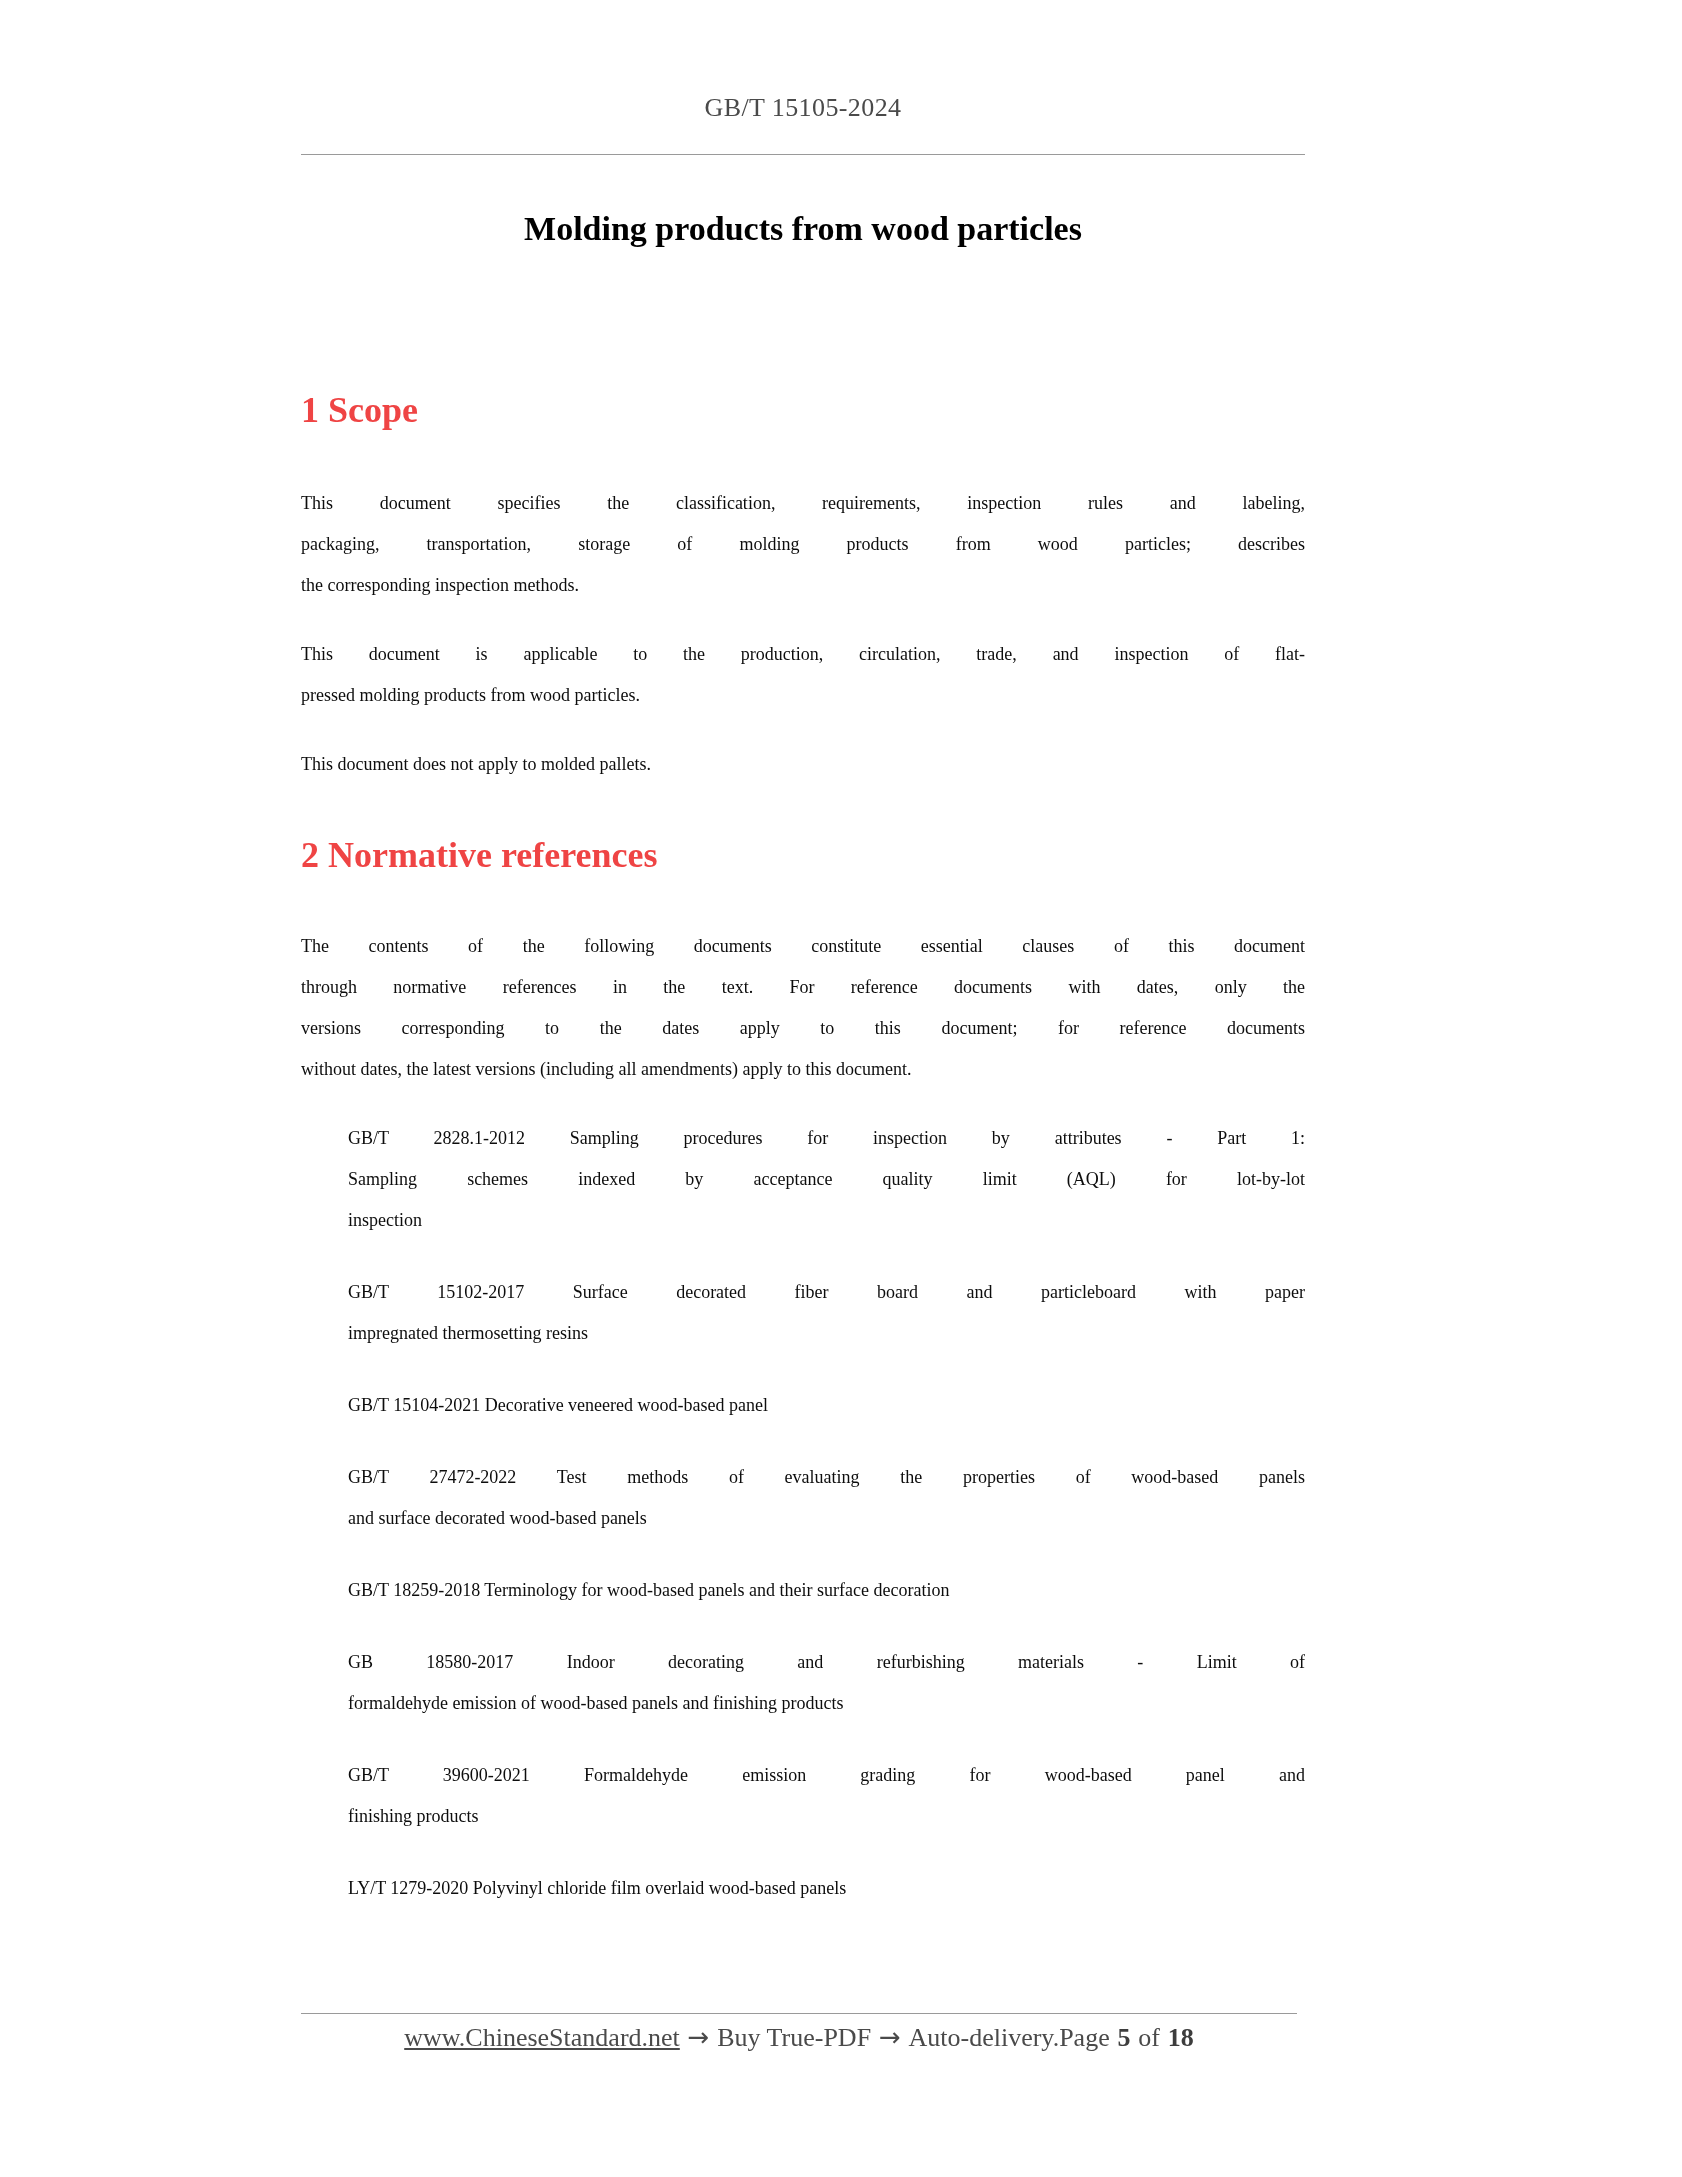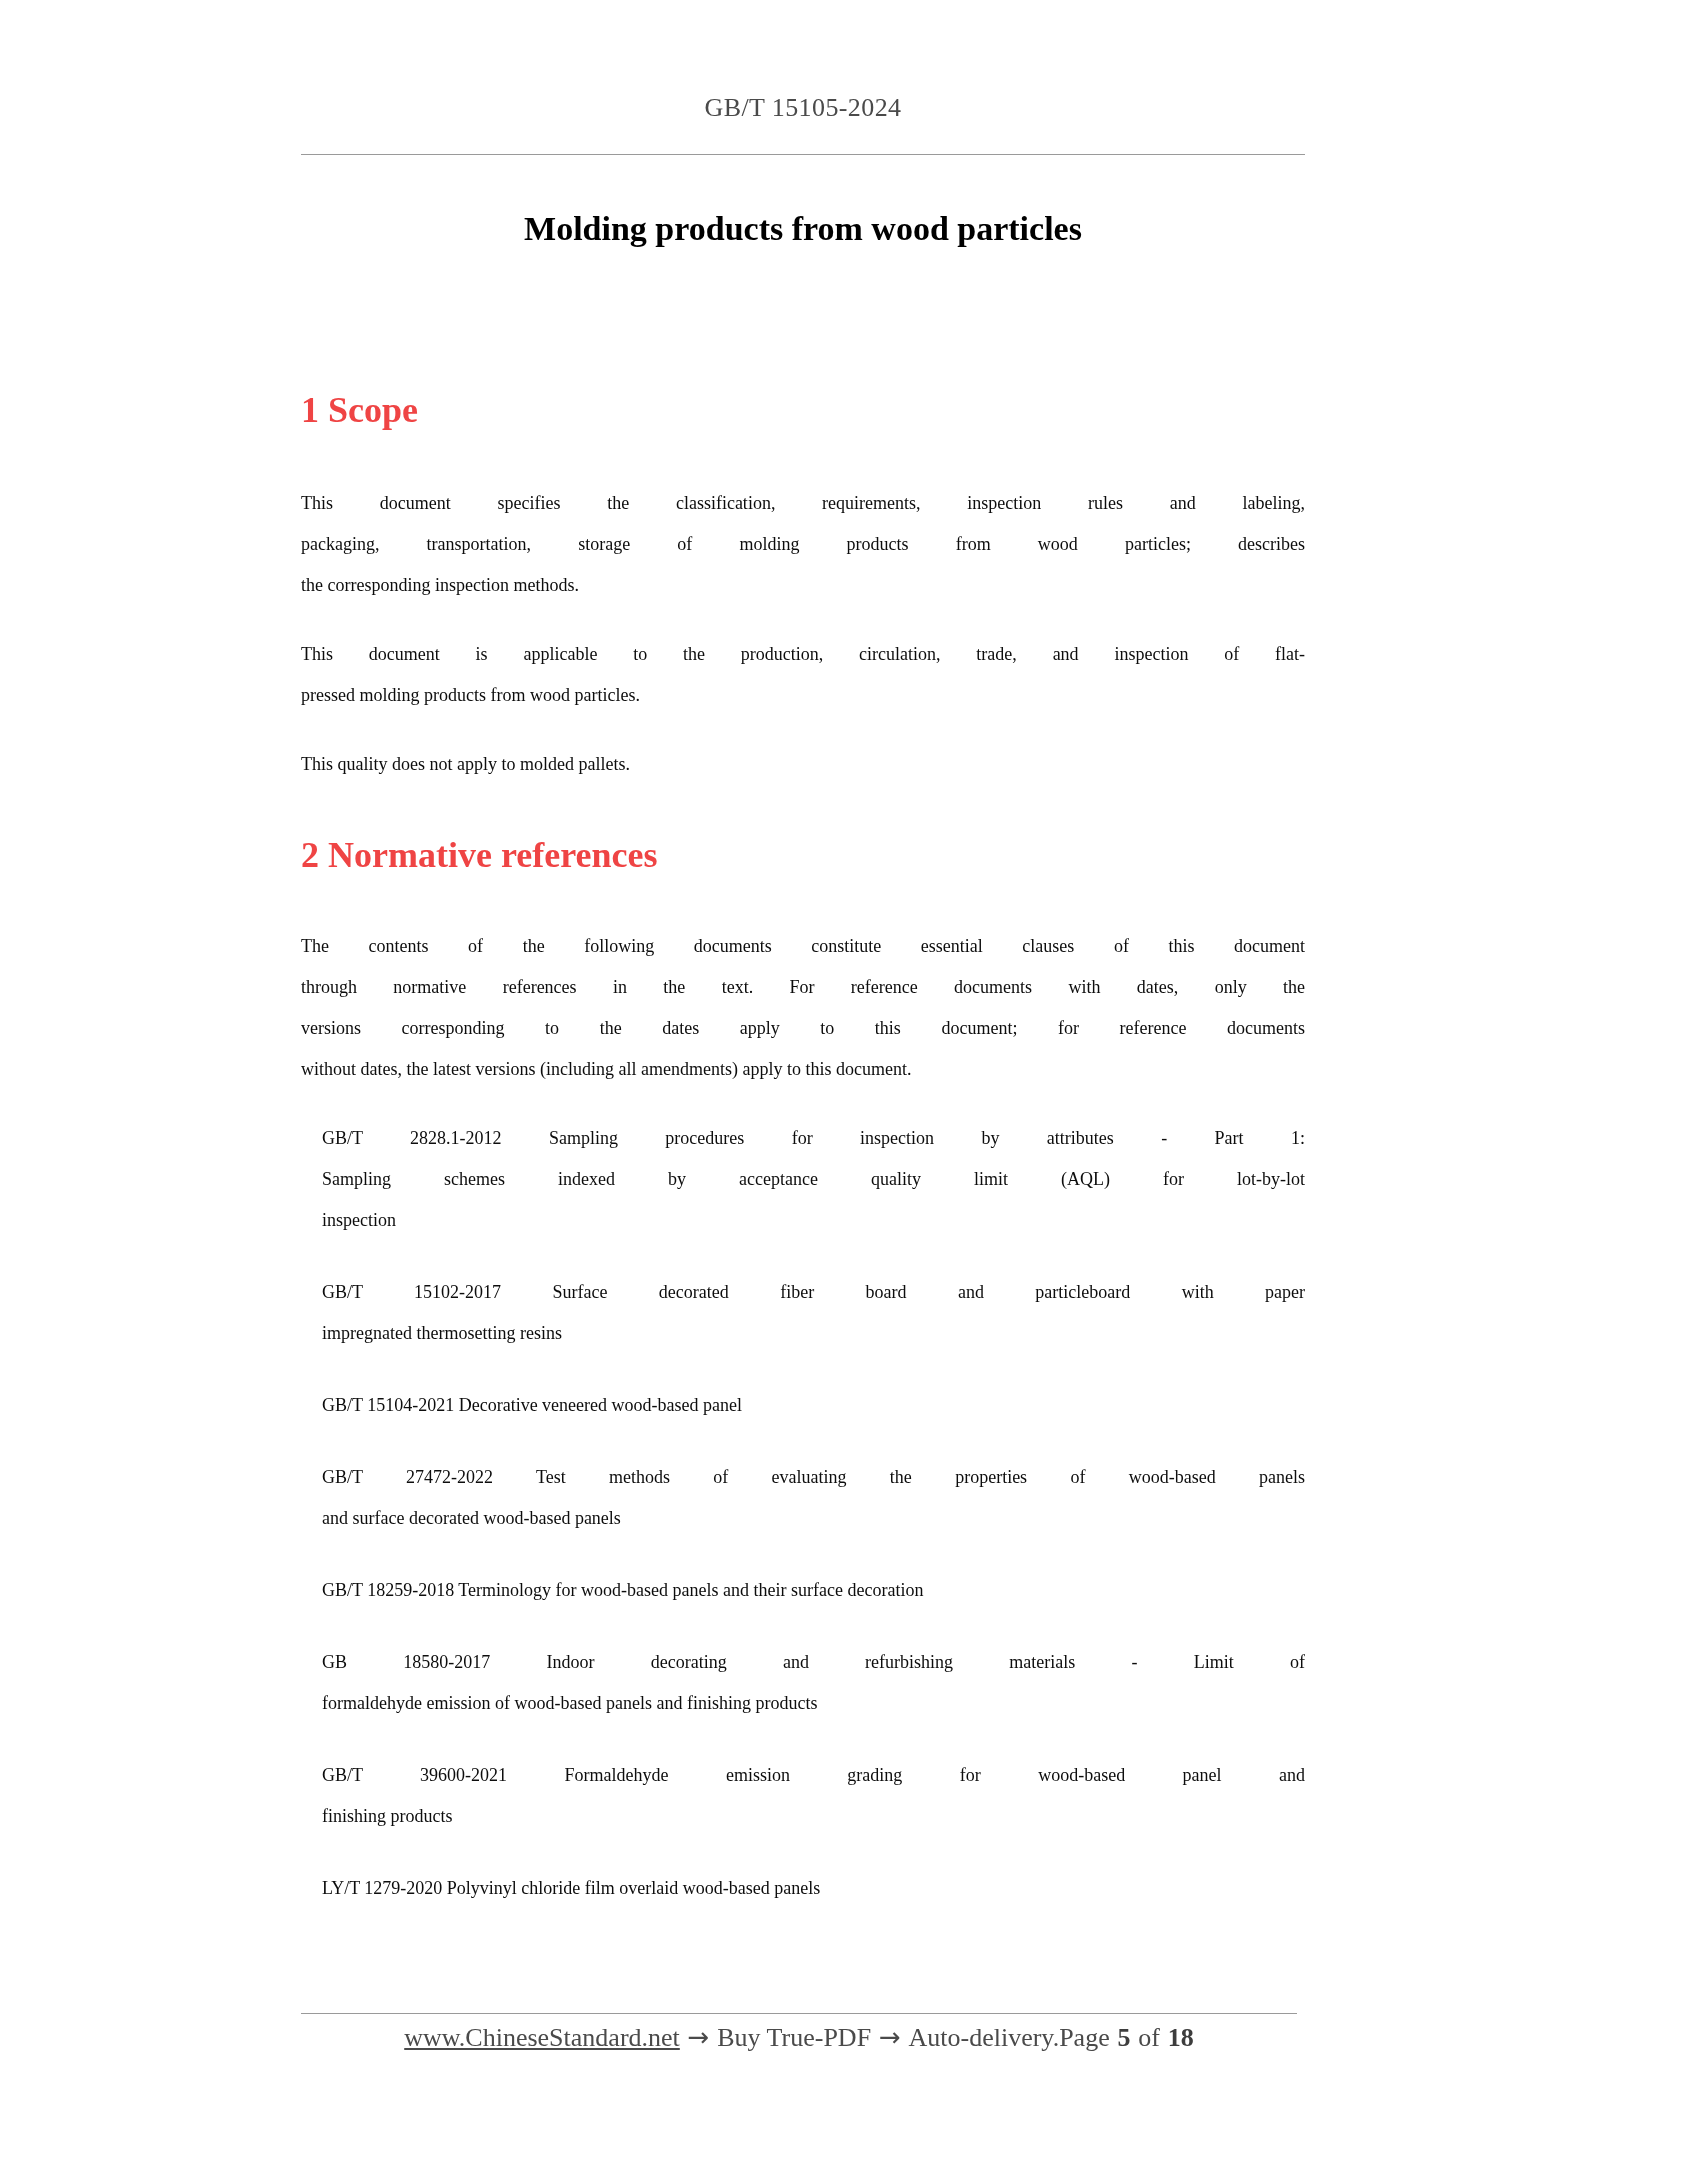--- a/index.html
+++ b/index.html
@@ -50,21 +50,21 @@
   }
   .h-normative {
     margin: 48px 0 48px 0;
   }
   .para {
     font-size: 18px;
     line-height: 41px;
     margin: 0 0 28px 0;
   }
   .ref-para {
-    margin-left: 21px;
+    margin-left: 47px;
     margin-bottom: 31px;
   }
   .tline {
     text-align: justify;
     text-align-last: justify;
   }
   .tline.last {
     text-align-last: left;
   }
   .footer {
@@ -116,21 +116,21 @@
       <div class="tline">packaging, transportation, storage of molding products from wood particles; describes</div>
       <div class="tline last">the corresponding inspection methods.</div>
     </div>
 
     <div class="para">
       <div class="tline">This document is applicable to the production, circulation, trade, and inspection of flat-</div>
       <div class="tline last">pressed molding products from wood particles.</div>
     </div>
 
     <div class="para">
-      <div class="tline last">This quality does not apply to molded pallets.</div>
+      <div class="tline last">This document does not apply to molded pallets.</div>
     </div>
 
     <div class="section-heading h-normative">2 Normative references</div>
 
     <div class="para">
       <div class="tline">The contents of the following documents constitute essential clauses of this document</div>
       <div class="tline">through normative references in the text. For reference documents with dates, only the</div>
       <div class="tline">versions corresponding to the dates apply to this document; for reference documents</div>
       <div class="tline last">without dates, the latest versions (including all amendments) apply to this document.</div>
     </div>

